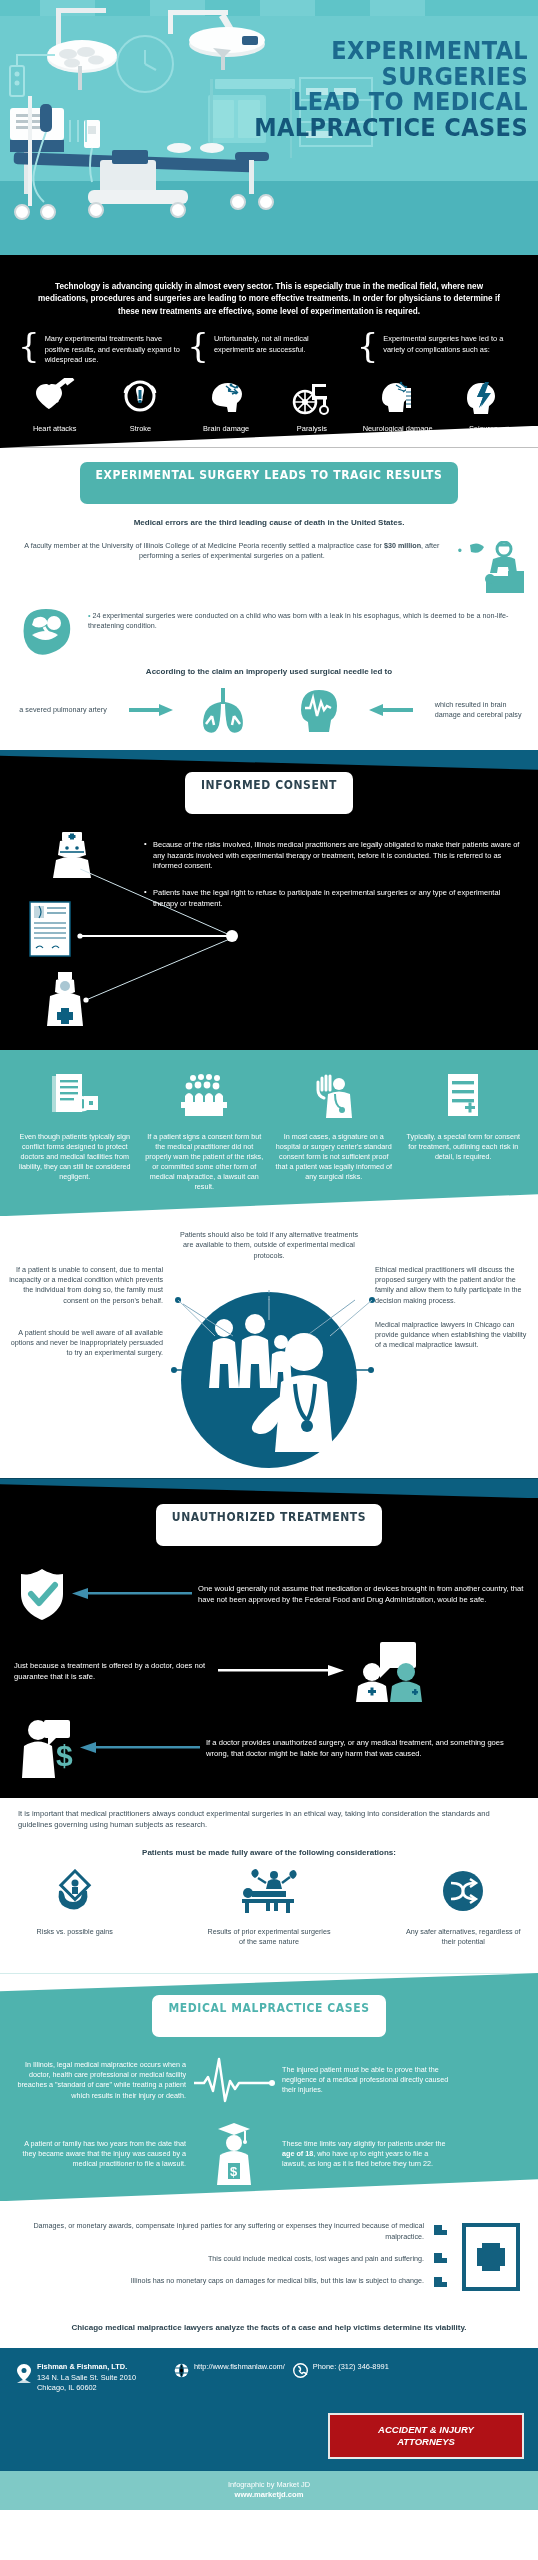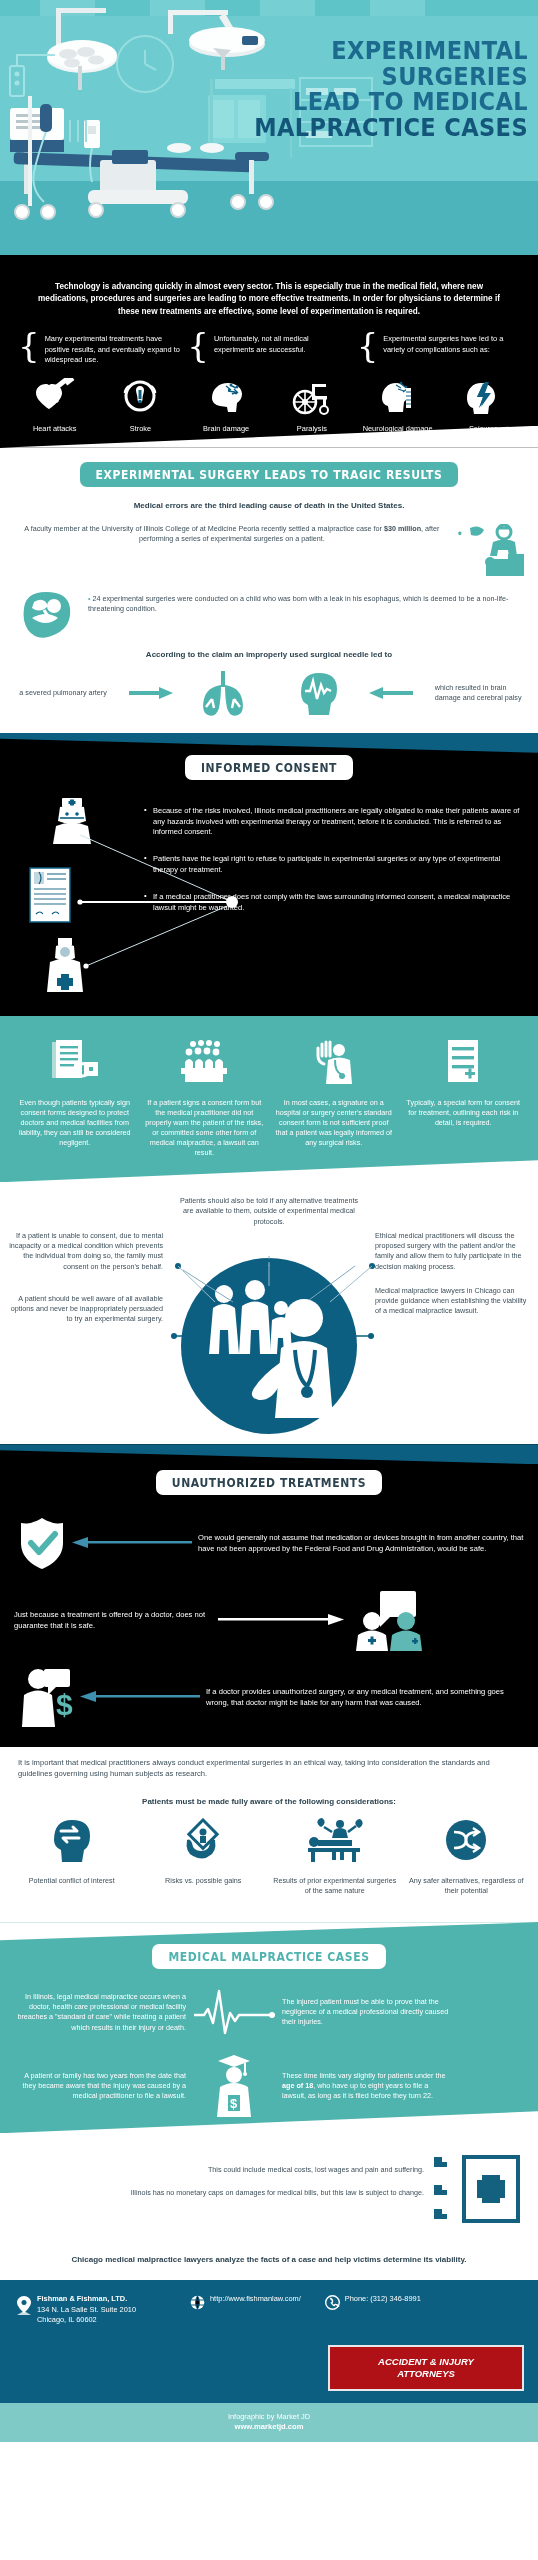--- a/index.html
+++ b/index.html
@@ -37,21 +37,21 @@
   .slantTopWhite { position:absolute; top:0; left:0; width:538px; height:22px;
       background:#ffffff; clip-path:polygon(0 0,538px 0,538px 0,0 22px); }
   .slantBotWhite { position:absolute; bottom:0; left:0; width:538px; height:22px;
       background:#ffffff; clip-path:polygon(0 22px,538px 0,538px 22px,0 22px); }
   .slantTopNavy { position:absolute; top:0; left:0; width:538px; height:20px;
       background:#0c5f80; clip-path:polygon(0 0,538px 0,538px 20px,0 6px); }
 
   
   .banner-wrap { text-align:center; }
   .banner {
-    display:inline-block; padding:6px 16px 5px; border-radius:7px;
+    display:inline-block; padding:6px 16px 22px; border-radius:7px;
     font-family:"DejaVu Sans Condensed","Liberation Sans", sans-serif;
     font-weight:bold; font-size:12px; letter-spacing:0.6px; text-transform:uppercase;
   }
   .banner.tealbg { background:#4fb3ae; color:#ffffff; }
   .banner.whitebg { background:#ffffff; color:#2d4450; }
   .banner.whitebg.tealtxt { color:#4fb3ae; }
 
   
   .intro {
     font-size:8.2px; font-weight:bold; line-height:1.5; text-align:center;
@@ -69,21 +69,21 @@
 
   .lead { text-align:center; font-size:8px; font-weight:bold; color:#2d4450; }
   .body-s { font-size:7.6px; line-height:1.45; }
   .body-xs { font-size:7.2px; line-height:1.42; }
 
   .four-col { display:flex; justify-content:space-between; padding:18px 14px 16px; gap:8px; }
   .four-col .col { width:25%; text-align:center; }
   .four-col .col .txt { font-size:7.2px; line-height:1.4; margin-top:8px; }
 
   .footer { background:#0c5f80; color:#fff; padding:14px 16px 16px; position:relative; }
-  .footer-row { display:flex; align-items:flex-start; gap:24px; }
+  .footer-row { display:flex; align-items:flex-start; gap:8px; }
   .fitem { display:flex; align-items:flex-start; gap:5px; font-size:7.4px; line-height:1.38; }
   .redbox {
     position:absolute; right:14px; bottom:12px; background:#b01116; border:2px solid #e8e8e8;
     color:#fff; font-style:italic; font-weight:bold; font-size:9.5px; text-align:center;
     padding:9px 16px; line-height:1.25; width:196px;
   }
   .credit { background:#7fc9c6; color:#ffffff; text-align:center; padding:9px 0 11px; }
   .credit .l1 { font-size:7.4px; }
   .credit .l2 { font-size:7.6px; font-weight:bold; margin-top:1px; }
   ul.bullets { list-style:none; }
@@ -392,40 +392,39 @@
           <circle cx="6" cy="4" r="2.6" fill="#fff"></circle>
           <circle cx="8" cy="72" r="2.6" fill="#fff"></circle>
           <circle cx="14" cy="136" r="2.6" fill="#fff"></circle>
           <circle cx="160" cy="72" r="6" fill="#fff"></circle>
         </svg>
       </div>
 
       <ul class="bullets" style="flex:1;padding-top:10px;">
         <li>Because of the risks involved, Illinois medical practitioners are legally obligated to make their patients aware of any hazards involved with experimental therapy or treatment, before it is conducted. This is referred to as informed consent.</li>
         <li style="margin-top:16px;">Patients have the legal right to refuse to participate in experimental surgeries or any type of experimental therapy or treatment.</li>
-        <li style="margin-top:16px;">If a medical practitioner does not comply with the laws surrounding informed consent, a medical malpractice lawsuit might be warranted.</li>
       </ul>
     </div>
   </div>
 
   <div class="sec teal" style="padding:4px 0 8px;">
     <div class="four-col">
       <div class="col">
         <svg width="54" height="48" viewBox="0 0 54 48">
           <rect x="4" y="4" width="26" height="36" fill="#fff" opacity=".55"></rect>
           <rect x="8" y="2" width="26" height="38" fill="#fff"></rect>
           <rect x="12" y="8" width="18" height="2.4" fill="#4fb3ae"></rect>
           <rect x="12" y="14" width="18" height="2.4" fill="#4fb3ae"></rect>
           <rect x="12" y="20" width="18" height="2.4" fill="#4fb3ae"></rect>
           <rect x="12" y="26" width="14" height="2.4" fill="#4fb3ae"></rect>
           <path d="M30 26 q10 -2 10 6 q0 6 -6 6" stroke="#fff" stroke-width="3" fill="none"></path>
           <rect x="36" y="24" width="14" height="14" fill="#fff"></rect>
           <rect x="41" y="29" width="4" height="4" fill="#4fb3ae"></rect>
         </svg>
-        <div class="txt">Even though patients typically sign consent forms designed to protect doctors and medical facilities from liability, they can still be considered negligent.</div>
+        <div class="txt">Even though patients typically sign conflict forms designed to protect doctors and medical facilities from liability, they can still be considered negligent.</div>
       </div>
       <div class="col">
         <svg width="54" height="48" viewBox="0 0 54 48">
           <circle cx="16" cy="6" r="3" fill="#fff"></circle>
             <circle cx="24" cy="5" r="3" fill="#fff"></circle>
           <circle cx="32" cy="5" r="3" fill="#fff"></circle>
             <circle cx="40" cy="6" r="3" fill="#fff"></circle>
           <circle cx="12" cy="14" r="3.4" fill="#fff"></circle>
             <circle cx="21" cy="13" r="3.4" fill="#fff"></circle>
           <circle cx="30" cy="13" r="3.4" fill="#fff"></circle>
@@ -571,27 +570,20 @@
     </div>
   </div>
 
   <div class="sec white" style="padding:10px 0 16px;">
     <p class="body-s" style="padding:0 18px;color:#3c4f5a;">It is important that medical practitioners always conduct experimental surgeries in an ethical way, taking into consideration the standards and guidelines governing using human subjects as research.</p>
     <p class="lead" style="margin:18px 0 4px;">Patients must be made fully aware of the following considerations:</p>
 
     <div class="four-col" style="padding:8px 10px 10px;">
       <div class="col">
         <svg width="48" height="46" viewBox="0 0 48 46">
-          <path d="M6 22 q0 -20 18 -20 q18 0 18 16 q0 10 -6 14 l-2 12 H14 l-1 -12 q-7 -3 -7 -10z" fill="#13607f"></path>
-          <path d="M13 13 h16 l-4 -4 M31 20 h-16 l4 4" stroke="#fff" stroke-width="3" fill="none" stroke-linecap="round" stroke-linejoin="round"></path>
-        </svg>
-        <div class="txt" style="color:#3c4f5a;">Potential conflict of interest</div>
-      </div>
-      <div class="col">
-        <svg width="48" height="46" viewBox="0 0 48 46">
           <rect x="24" y="2" width="20" height="20" fill="none" stroke="#13607f" stroke-width="3" transform="rotate(45 24 2)"></rect>
           <circle cx="24" cy="14" r="3.5" fill="#13607f"></circle>
           <path d="M21 18 h6 v7 h-6z" fill="#13607f"></path>
           <path d="M8 22 q-2 12 6 16 q10 5 16 0 q8 -4 6 -16 q-3 -2 -5 3 q-1 8 -9 8 q-8 0 -9 -8 q-2 -5 -5 -3z" fill="#13607f"></path>
         </svg>
         <div class="txt" style="color:#3c4f5a;">Risks vs. possible gains</div>
       </div>
       <div class="col">
         <svg width="62" height="46" viewBox="0 0 62 46">
           <circle cx="36" cy="6" r="4" fill="#13607f"></circle>
@@ -653,20 +645,21 @@
       <p class="body-xs" style="width:172px;">
         <span>These time limits vary slightly for patients under the </span><b>age of 18</b><span>, who have up to eight years to file a lawsuit, as long as it is filed before they turn 22.</span>
       </p>
     </div>
     <div class="slantBotWhite"></div>
   </div>
 
   <div class="sec white" style="padding:20px 0 16px;">
     <div style="display:flex;align-items:flex-start;padding:0 16px;">
       <div style="flex:1;padding-right:8px;">
+        <p class="body-xs" style="text-align:right;color:#3c4f5a;">Damages, or monetary awards, compensate injured parties for any suffering or expenses they incurred because of medical malpractice.</p>
         <p class="body-xs" style="text-align:right;color:#3c4f5a;margin-top:12px;">This could include medical costs, lost wages and pain and suffering.</p>
         <p class="body-xs" style="text-align:right;color:#3c4f5a;margin-top:12px;">Illinois has no monetary caps on damages for medical bills, but this law is subject to change.</p>
       </div>
       <svg width="24" height="80" viewBox="0 0 24 80" style="flex:none;">
         <path d="M2 4 h8 v5 h5 v5 h-13z" fill="#13607f"></path>
         <path d="M2 32 h8 v5 h5 v5 h-13z" fill="#13607f"></path>
         <path d="M2 56 h8 v5 h5 v5 h-13z" fill="#13607f"></path>
       </svg>
       <svg width="62" height="76" viewBox="0 0 62 76" style="flex:none;margin-left:4px;">
         <rect x="4" y="4" width="54" height="64" fill="none" stroke="#13607f" stroke-width="4"></rect>

